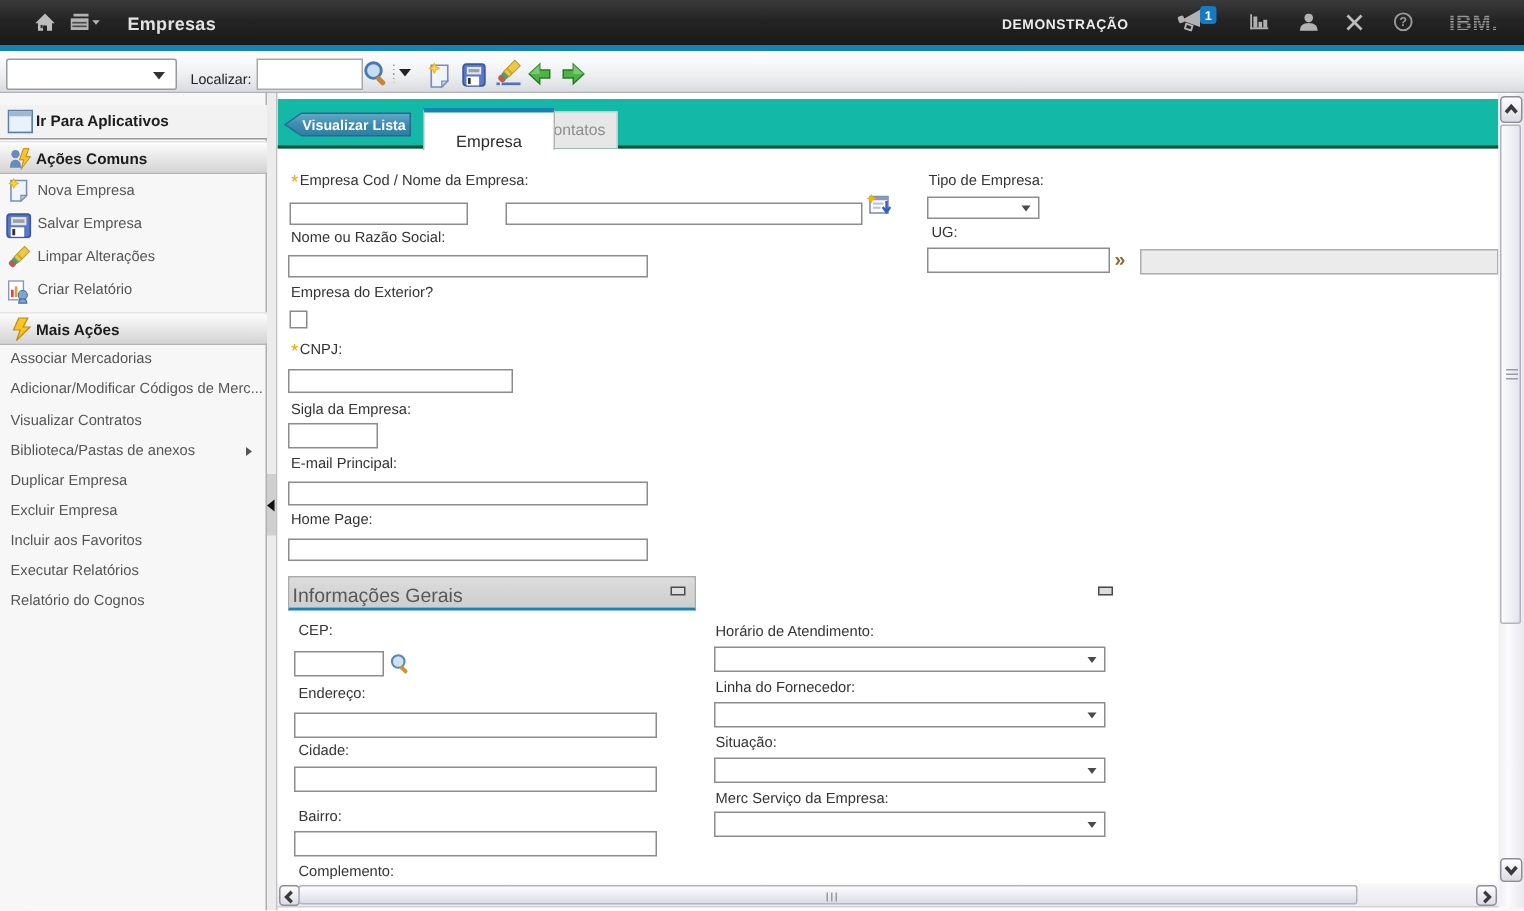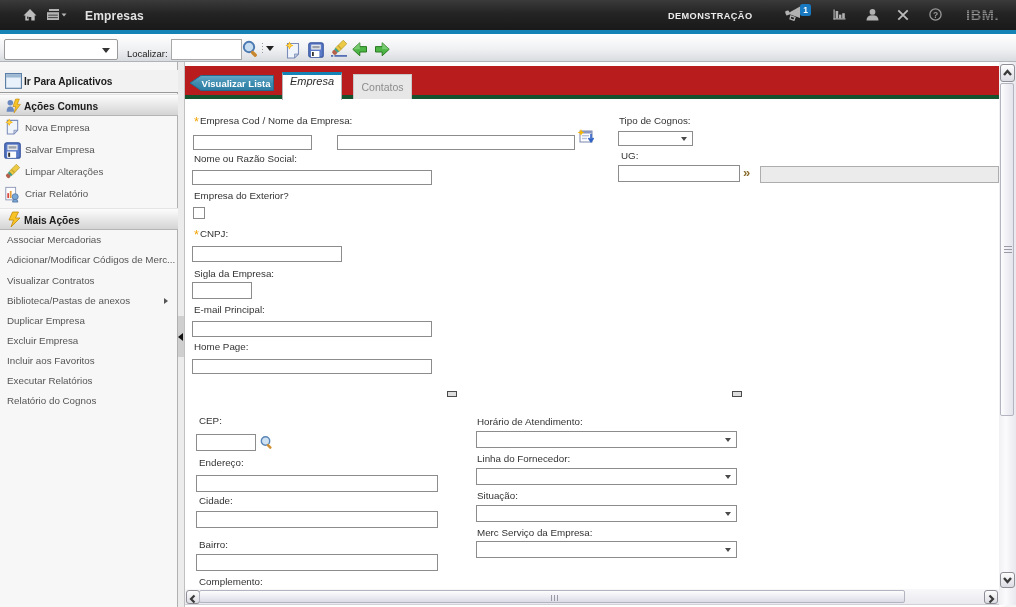--- a/index.html
+++ b/index.html
@@ -47,25 +47,25 @@
   background:linear-gradient(#fcfcfc, #d4d4d4); border-bottom:1px solid #b5b5b5; border-top:1px solid #e5e5e5;}
 .sb-h1 span, .sb-grad span { position:absolute; left:24px; top:6px; font-size:10.2px;
   font-weight:bold; color:#1c1c1c; }
 .sb-item { position:absolute; left:25px; font-size:9.8px; color:#555; white-space:nowrap; }
 .sb-plain { position:absolute; left:7px; font-size:9.8px; color:#555; white-space:nowrap; }
 .sb-ic { position:absolute; left:4px; width:17px; height:17px; }
 
 
 #main { left:185px; top:62px; width:814px; height:527px; background:#fff; overflow:hidden; }
 #tabstrip { position:absolute; left:0; top:0; width:814px; height:37px;
-  background:#b91c1c; border-bottom:4px solid #14532d; }
-#tab1 { position:absolute; left:97px; top:10px; width:60px; height:28px;
+  background:#14b8a6; border-bottom:2px solid #14532d; }
+#tab1 { position:absolute; left:97px; top:10px; width:88px; height:28px;
   background:#fff; border:1px solid #b5b5b5; border-top:3px solid #1583b5;
   border-bottom:none; color:#2b2b2b; font-size:11px; text-align:center;
-  padding-top:0; z-index:2;font-style:italic; }
+  padding-top:14px; z-index:2; }
 #tab2 { position:absolute; left:168px; top:12px; width:59px; height:25px;
   background:#e7e7e7; border:1px solid #c8c8c8; border-bottom:none; color:#8d8d8d;
   font-size:10.5px; text-align:center; padding-top:6px; }
 .lab { position:absolute; font-size:9.8px; color:#333; white-space:nowrap; }
 .req:before { content:"*"; color:#f0a400; margin-right:1px; font-size:12.5px; line-height:9px; vertical-align:-2px; }
 .inp { position:absolute; background:#fff; border:1px solid #8c8c8c; }
 .inp-ro { position:absolute; background:#ebebeb; border:1px solid #adadad; }
 .sel { position:absolute; background:#fff; border:1px solid #8c8c8c; }
 .sel:after { content:""; position:absolute; right:5px; top:50%; margin-top:-2px;
   width:0; height:0; border-left:3.5px solid transparent;
@@ -279,38 +279,39 @@
     <div class="inp" style="left:8px;top:73px;width:119px;height:15px"></div>
     <div class="inp" style="left:152px;top:73px;width:238px;height:15px"></div>
     <svg class="abs" style="left:392px;top:66px" width="17" height="17" viewBox="0 0 17 17">
       <rect x="3" y="3" width="12" height="11" fill="#fdfdff" stroke="#7a86ad" stroke-width="1"></rect>
       <rect x="3" y="3" width="12" height="2.5" fill="#8a97c0"></rect>
       <rect x="5" y="7" width="7" height="1.4" fill="#b8c2dd"></rect>
       <rect x="5" y="9.8" width="5" height="1.4" fill="#b8c2dd"></rect>
       <path d="M14 6 L14 12 M11.5 10 L14 13.5 L16.5 10" stroke="#2f62c4" stroke-width="1.6" fill="none"></path>
       <path d="M4 1 L5 3.4 L7.4 4.4 L5 5.4 L4 7.8 L3 5.4 L0.6 4.4 L3 3.4 Z" fill="#f7b500"></path>
     </svg>
-    <div class="lab" style="left:434px;top:53px">Tipo de Cognos:</div>
+    <div class="lab" style="left:434px;top:53px">Tipo de Empresa:</div>
     <div class="sel" style="left:433px;top:69px;width:75px;height:15px"></div>
     <div class="lab" style="left:436px;top:88px">UG:</div>
     <div class="lab" style="left:9px;top:91px">Nome ou Razão Social:</div>
     <div class="inp" style="left:433px;top:103px;width:122px;height:17px"></div>
     <div class="abs" style="left:558px;top:103px;font-size:13px;font-weight:bold;color:#8a6d2f">»</div>
     <div class="inp-ro" style="left:575px;top:104px;width:239px;height:17px"></div>
     <div class="inp" style="left:7px;top:108px;width:240px;height:15px"></div>
     <div class="lab" style="left:9px;top:128px">Empresa do Exterior?</div>
     <div class="chk" style="left:8px;top:145px"></div>
     <div class="lab req" style="left:9px;top:166px">CNPJ:</div>
     <div class="inp" style="left:7px;top:184px;width:150px;height:16px"></div>
     <div class="lab" style="left:9px;top:206px">Sigla da Empresa:</div>
     <div class="inp" style="left:7px;top:220px;width:60px;height:17px"></div>
     <div class="lab" style="left:9px;top:242px">E-mail Principal:</div>
     <div class="inp" style="left:7px;top:259px;width:240px;height:16px"></div>
     <div class="lab" style="left:9px;top:279px">Home Page:</div>
     <div class="inp" style="left:7px;top:297px;width:240px;height:15px"></div>
+    <div class="sechead" style="left:7px;top:322px;width:272px">Informações Gerais</div>
     <div class="minbox" style="left:262px;top:329px"></div>
     <div class="minbox" style="left:547px;top:329px"></div>
     <div class="lab" style="left:14px;top:353px">CEP:</div>
     <div class="inp" style="left:11px;top:372px;width:60px;height:17px"></div>
     <svg class="abs" style="left:74px;top:373px" width="16" height="16" viewBox="0 0 16 16">
       <circle cx="6.5" cy="6" r="4.2" fill="#cfe2f2" stroke="#5b85b8" stroke-width="1.4"></circle>
       <rect x="9" y="8.4" width="5.8" height="2.6" rx="1.1" fill="#cf9133" transform="rotate(45 9 8.4)"></rect>
     </svg>
     <div class="lab" style="left:14px;top:395px">Endereço:</div>
     <div class="inp" style="left:11px;top:413px;width:242px;height:17px"></div>

